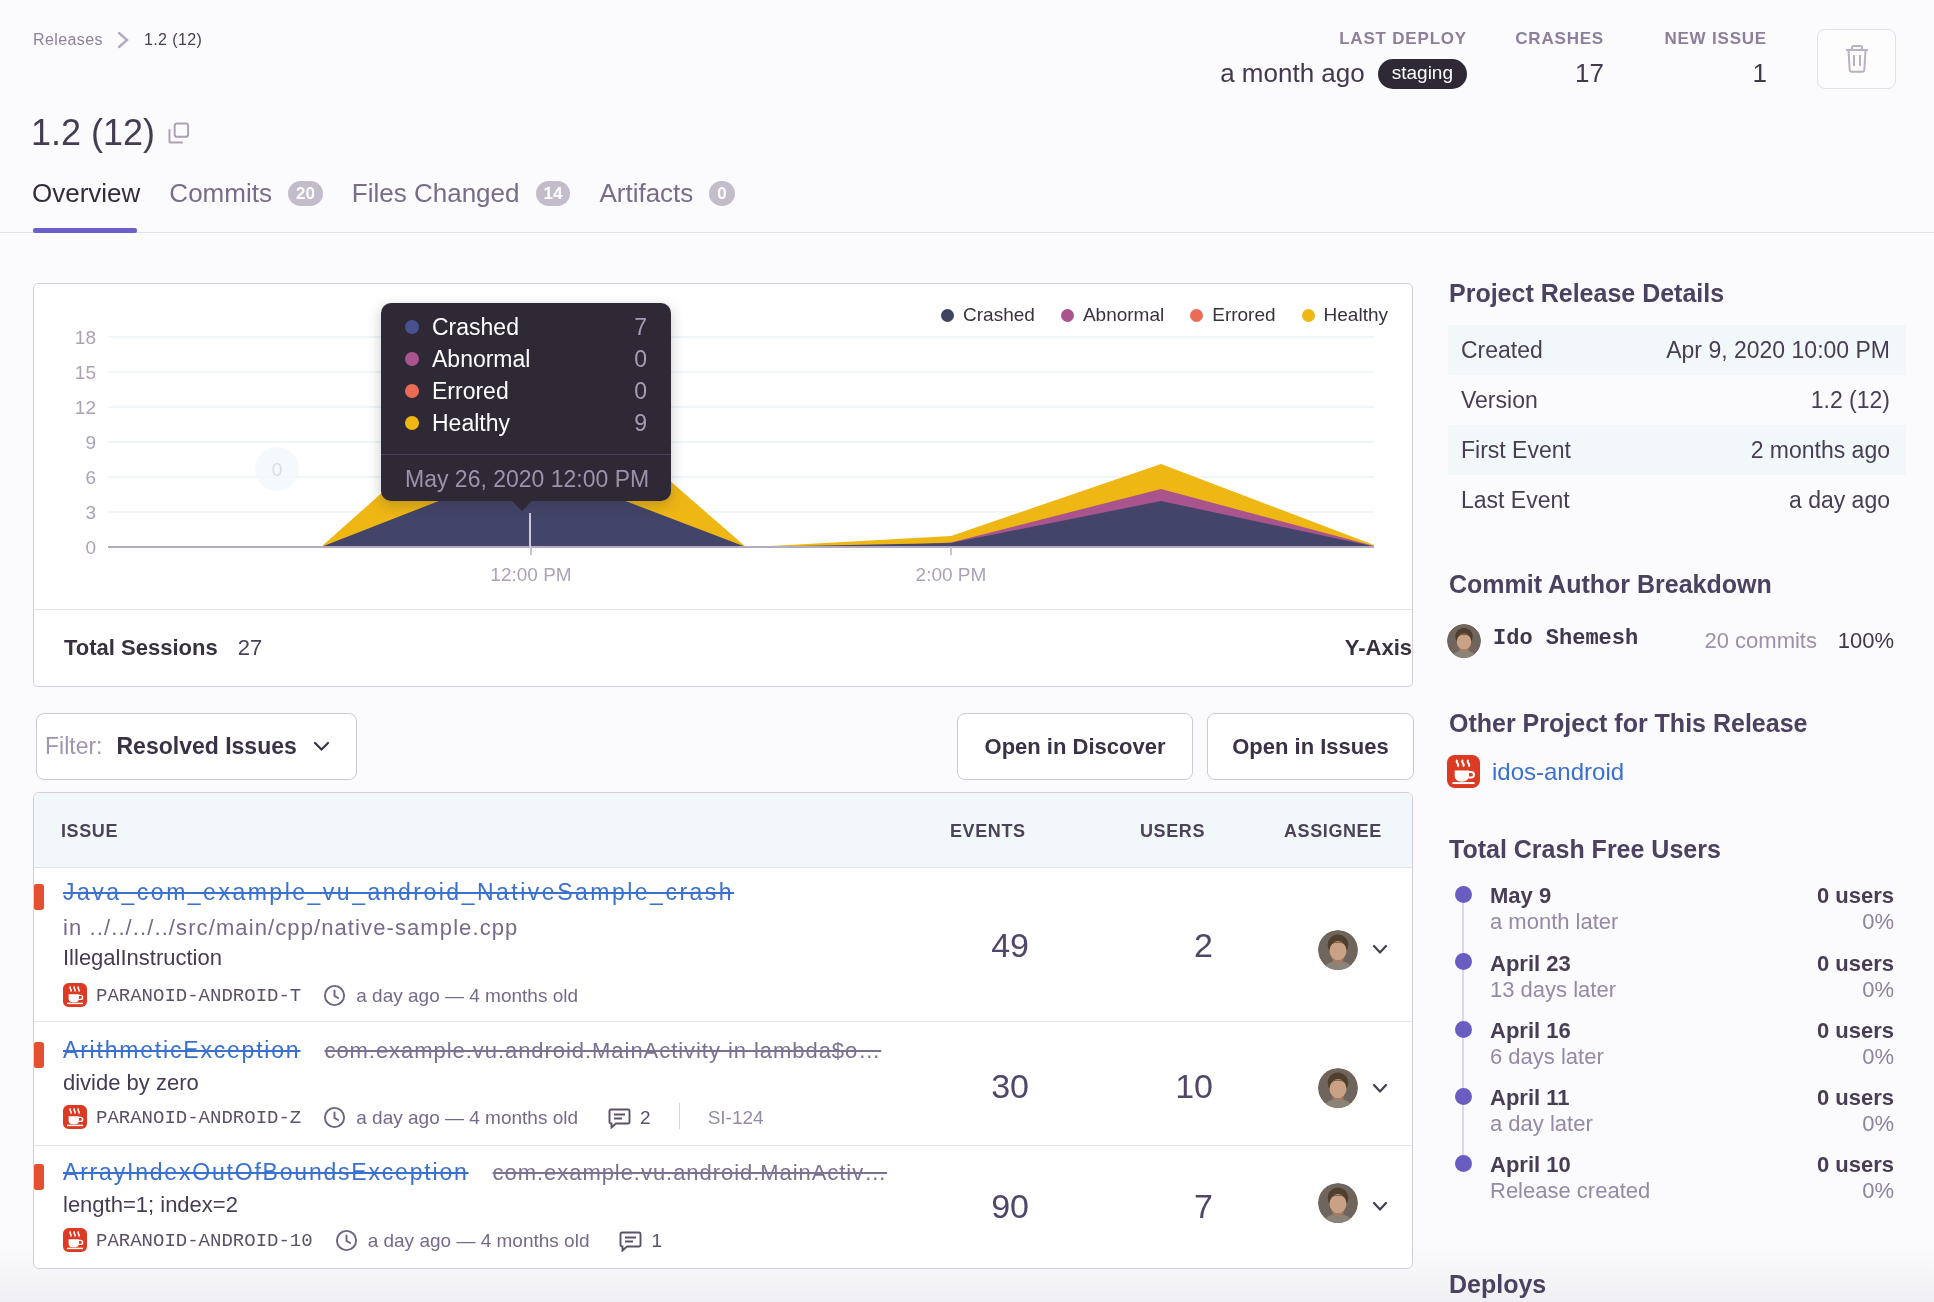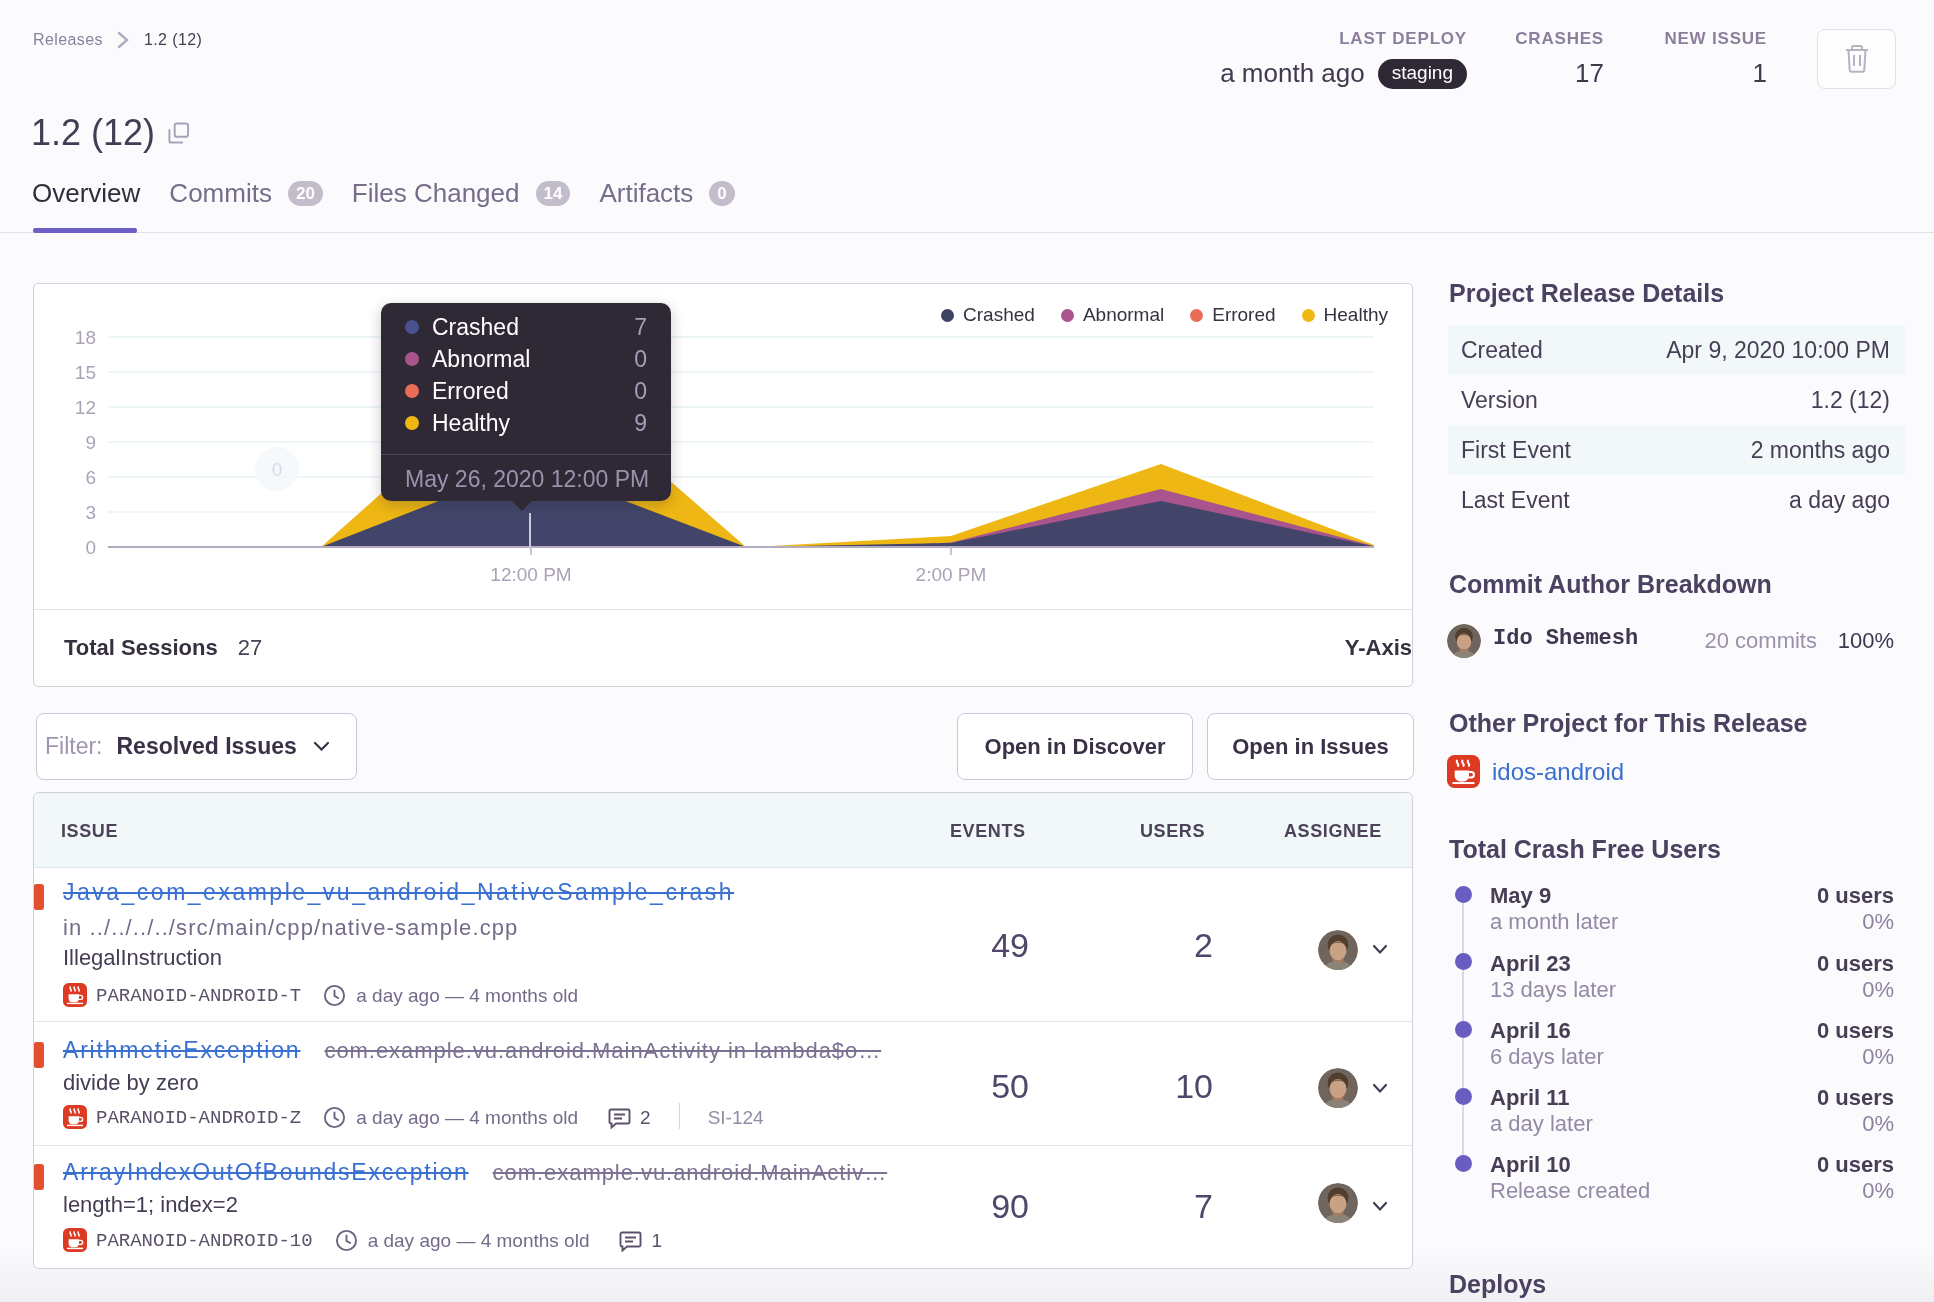--- a/index.html
+++ b/index.html
@@ -282,21 +282,21 @@
         </svg>
       <span style="margin-left:10px">a day ago — 4 months old</span>
       <svg style="margin-left:30px" width="23" height="21" viewBox="0 0 23 21">
           <path d="M3 1.5 h17 a1.5 1.5 0 0 1 1.5 1.5 v11 a1.5 1.5 0 0 1 -1.5 1.5 h-12 l-4.5 4 v-4 h-0.5 a1.5 1.5 0 0 1 -1.5 -1.5 v-11 a1.5 1.5 0 0 1 1.5 -1.5 z" fill="none" stroke="#5b5168" stroke-width="1.9"></path>
           <path d="M6 6.5 h11 M6 10.5 h8" stroke="#5b5168" stroke-width="1.9"></path>
         </svg>
       <span style="margin-left:9px; color:#5b5168">2</span>
       <span style="margin-left:28px; width:1px; height:26px; background:#d9d2e0; display:inline-block"></span>
       <span style="margin-left:28px; color:#958ba5">SI-124</span>
     </div>
-    <div class="cnum" style="right:383px; top:45px">50</div>
+    <div class="cnum" style="right:383px; top:45px">30</div>
     <div class="cnum" style="right:199px; top:45px">10</div>
     <svg class="avatar" style="left:1284px; top:46px" width="40" height="40" viewBox="0 0 54 54">
         <use href="#portrait"></use>
       </svg>
     <svg class="chev" style="left:1338px; top:61px" width="16" height="11" viewBox="0 0 16 11">
         <path d="M2 2 L8 8.5 L14 2" fill="none" stroke="#443c52" stroke-width="2.2" stroke-linecap="round"></path>
       </svg>
   </div>
 
   <div class="trow" style="top:354px; height:123px; border-bottom:none;">

